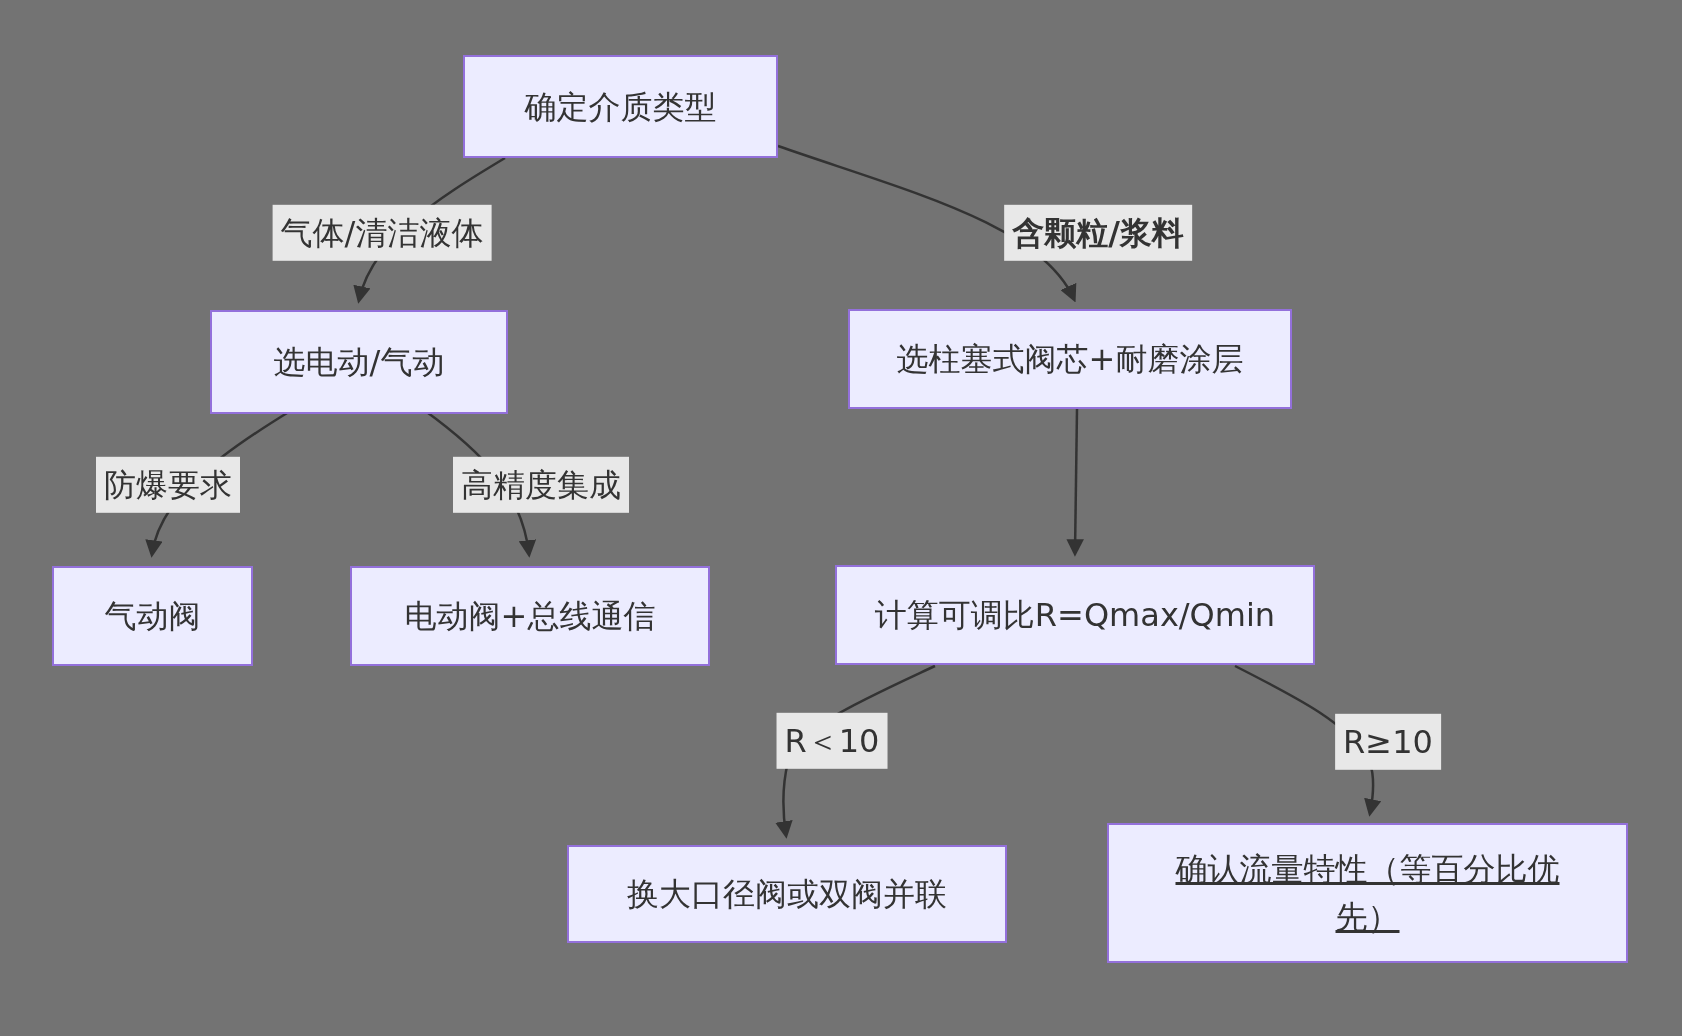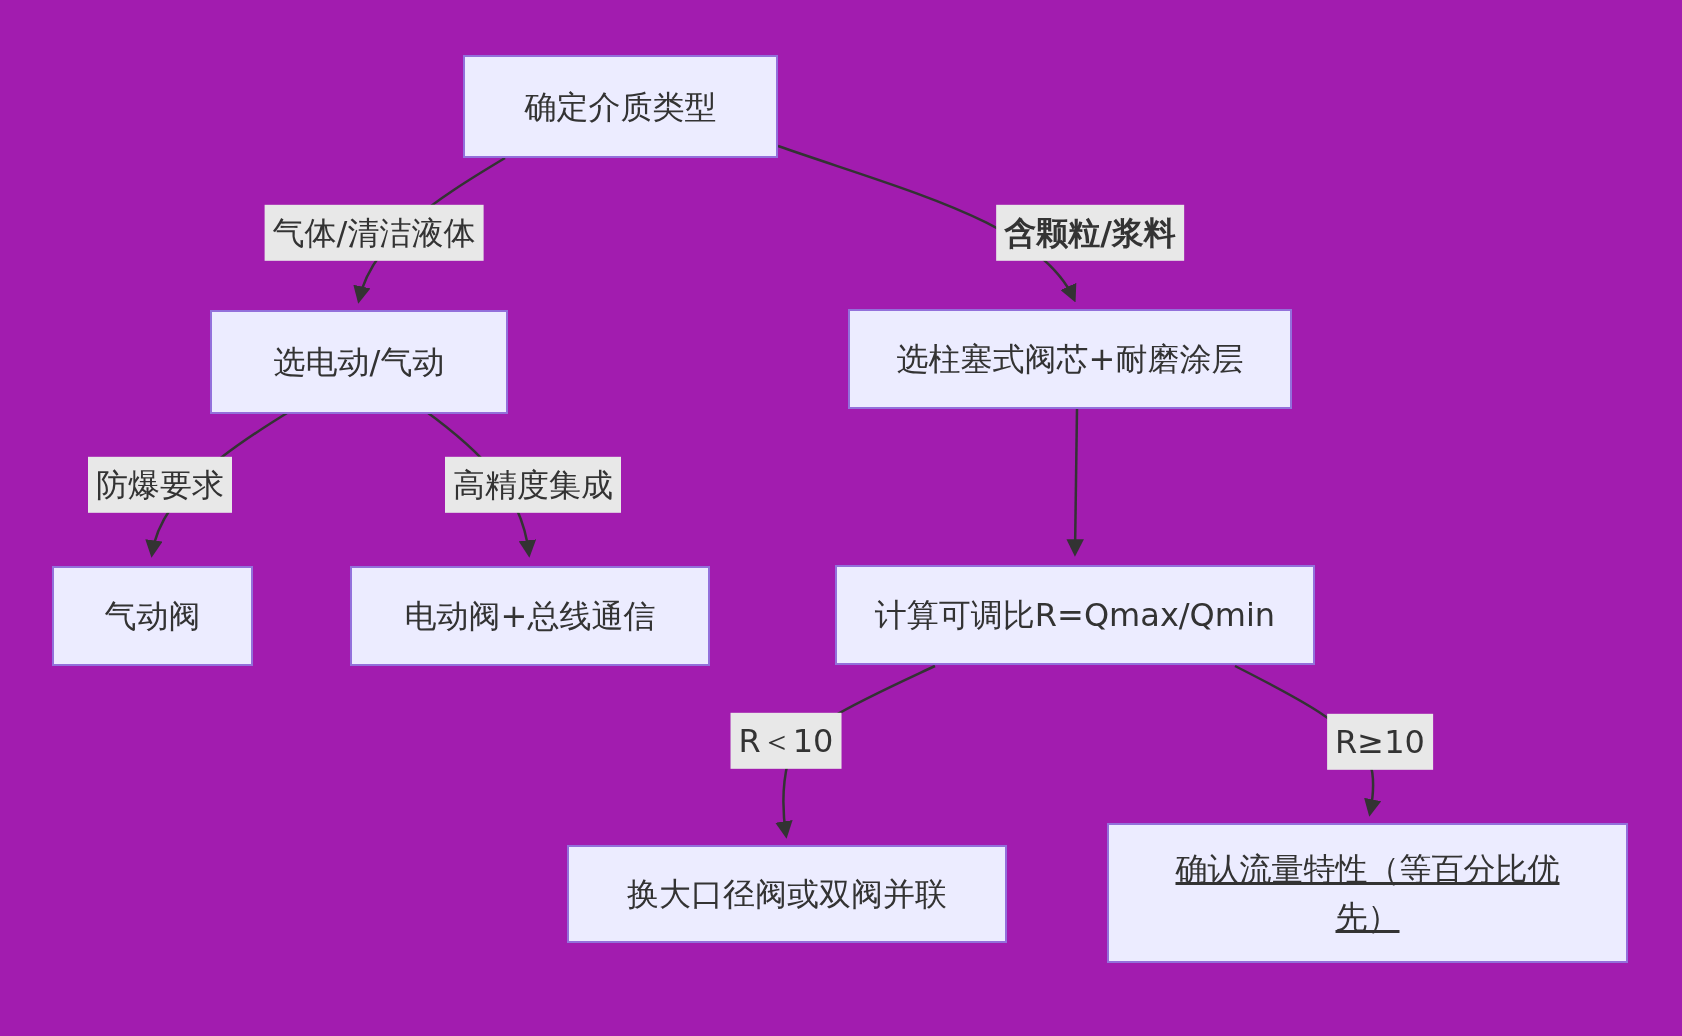--- a/index.html
+++ b/index.html
@@ -1,46 +1,46 @@
 <!DOCTYPE html>
 <html><head>
 <meta charset="utf-8">
 <style>
   html,body { margin:0; padding:0; background:#ffffff; }
   body { font-family:"DejaVu Sans","Liberation Sans",sans-serif; color:#333333; }
-  .canvas { position:relative; width:1682px; height:1036px; background:#a21caf; overflow:hidden; }
+  .canvas { position:relative; width:1682px; height:1036px; background:#737373; overflow:hidden; }
   svg.edges { position:absolute; left:0; top:0; width:1682px; height:1036px; }
   .edge { fill:none; stroke:#333333; stroke-width:2.5; }
   .node {
     position:absolute; box-sizing:border-box;
     background:#ECECFF; border:2.5px solid #9370DB;
     display:flex; align-items:center; justify-content:center;
     text-align:center; font-size:32px; line-height:1.5; color:#333333;
   }
   .edge-label {
     position:absolute; transform:translate(-50%,-50%);
     background:#e8e8e8; color:#333333; font-size:32px; line-height:1.2;
-    padding:9px 8px; white-space:nowrap;
+    padding:9px 8px; white-space:nowrap;margin-left:8px;
   }
   
   .n1 { left:463px; top:55px;  width:315px; height:103px; }
   .n2 { left:210px; top:310px; width:298px; height:104px; }
   .n3 { left:848px; top:309px; width:444px; height:100px; }
   .n4 { left:52px;  top:566px; width:201px; height:100px; }
   .n5 { left:350px; top:566px; width:360px; height:100px; }
   .n6 { left:835px; top:565px; width:480px; height:100px; }
   .n7 { left:567px; top:845px; width:440px; height:98px; }
   .n8 { left:1107px; top:823px; width:521px; height:140px;text-decoration:underline; }
   .n8 span { display:inline-block; max-width:406px; }
   
   .l1 { left:374px;  top:233px; }
   .l2 { left:1090px; top:233px;font-weight:bold; }
   .l3 { left:160px;  top:485px; }
   .l4 { left:533px;  top:485px; }
-  .l5 { left:786px;  top:741px;text-align:center; }
+  .l5 { left:824px;  top:741px;text-align:center; }
   .l6 { left:1380px; top:742px; }
 </style>
 </head>
 <body>
 
 <div class="canvas">
 
   <svg class="edges" width="1682" height="1036" viewBox="0 0 1682 1036" xmlns="http://www.w3.org/2000/svg">
     <defs>
       <marker id="arrow" markerWidth="7" markerHeight="7" refX="5.5" refY="3.5" orient="auto" markerUnits="strokeWidth">

